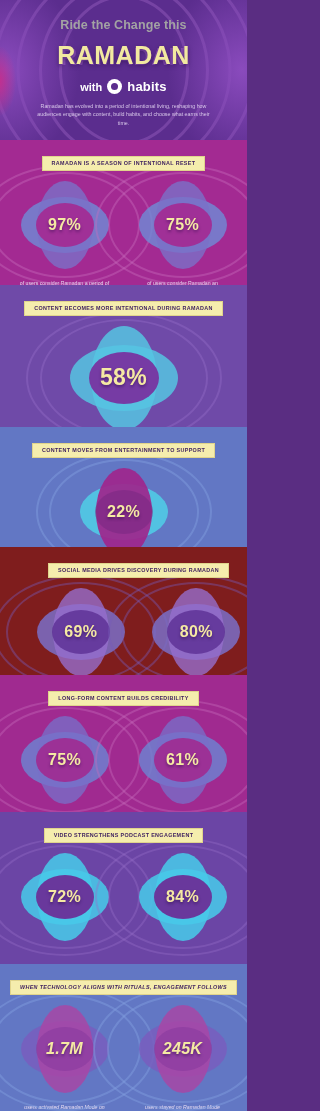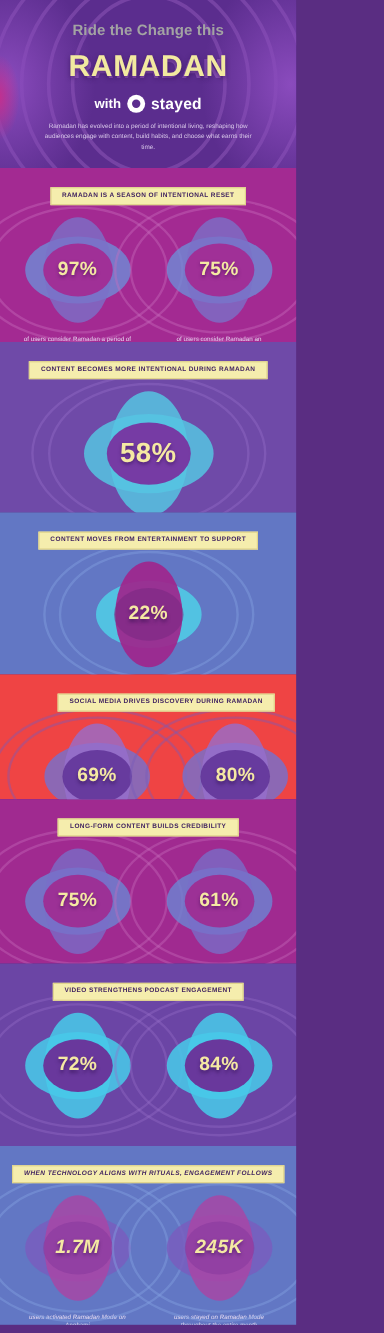--- a/index.html
+++ b/index.html
@@ -121,27 +121,27 @@
   .s1 .petal.v{background:rgba(122,112,200,.80);}
   .s1 .core{background:rgba(163,42,146,.92);border-radius:50%;}
   .s1 .ripple{border:2.5px solid rgba(200,110,190,.40);}
 
   .s2{background:#6f4aa8;height:142px;}
   .s2 .petal.h{background:rgba(86,196,226,.85);}
   .s2 .petal.v{background:rgba(86,196,226,.85);}
   .s2 .core{background:rgba(120,52,160,.95);border-radius:50%;}
   .s2 .ripple{border:2.5px solid rgba(150,110,200,.40);}
 
-  .s3{background:#6277c4;height:135px;}
+  .s3{background:#6277c4;height:120px;}
   .s3 .petal.h{background:rgba(80,205,230,.88);}
   .s3 .petal.v{background:rgba(158,38,140,.92);}
   .s3 .core{background:rgba(120,40,130,.55);border-radius:50%;}
   .s3 .ripple{border:2.5px solid rgba(130,160,225,.45);}
 
-  .s4{background:#ef4444;height:104px;padding-left:30px;}
+  .s4{background:#7f1d1d;height:128px;padding-left:30px;}
   .s4 .petal.h{background:rgba(122,110,200,.85);}
   .s4 .petal.v{background:rgba(150,110,205,.80);}
   .s4 .core{background:rgba(95,50,150,.85);border-radius:50%;}
   .s4 .ripple{border:2.5px solid rgba(120,90,185,.42);}
 
   .s5{background:#a02a90;height:137px;}
   .s5 .petal.h{background:rgba(108,132,210,.82);}
   .s5 .petal.v{background:rgba(120,110,200,.78);}
   .s5 .core{background:rgba(160,42,144,.90);border-radius:50%;}
   .s5 .ripple{border:2.5px solid rgba(200,110,190,.38);}
@@ -175,21 +175,21 @@
     </div>
 
     <div class="hero-ghost">RAMADAN</div>
 
     <div class="hero-content">
       <div class="hero-kicker">Ride the Change this</div>
       <div class="hero-title">RAMADAN</div>
       <div class="hero-with">
         <span>with</span>
         <span class="ang-logo"></span>
-        <span class="ang-name">stayed</span>
+        <span class="ang-name">habits</span>
       </div>
       <div class="hero-para">Ramadan has evolved into a period of intentional living, reshaping how audiences engage with content, build habits, and choose what earns their time.</div>
     </div>
   </div>
 
   <div class="section s1">
     <div class="banner-wrap"><div class="banner">RAMADAN IS A SEASON OF INTENTIONAL RESET</div></div>
     <div class="stats-row">
       <div class="stat">
         <div class="flower">

